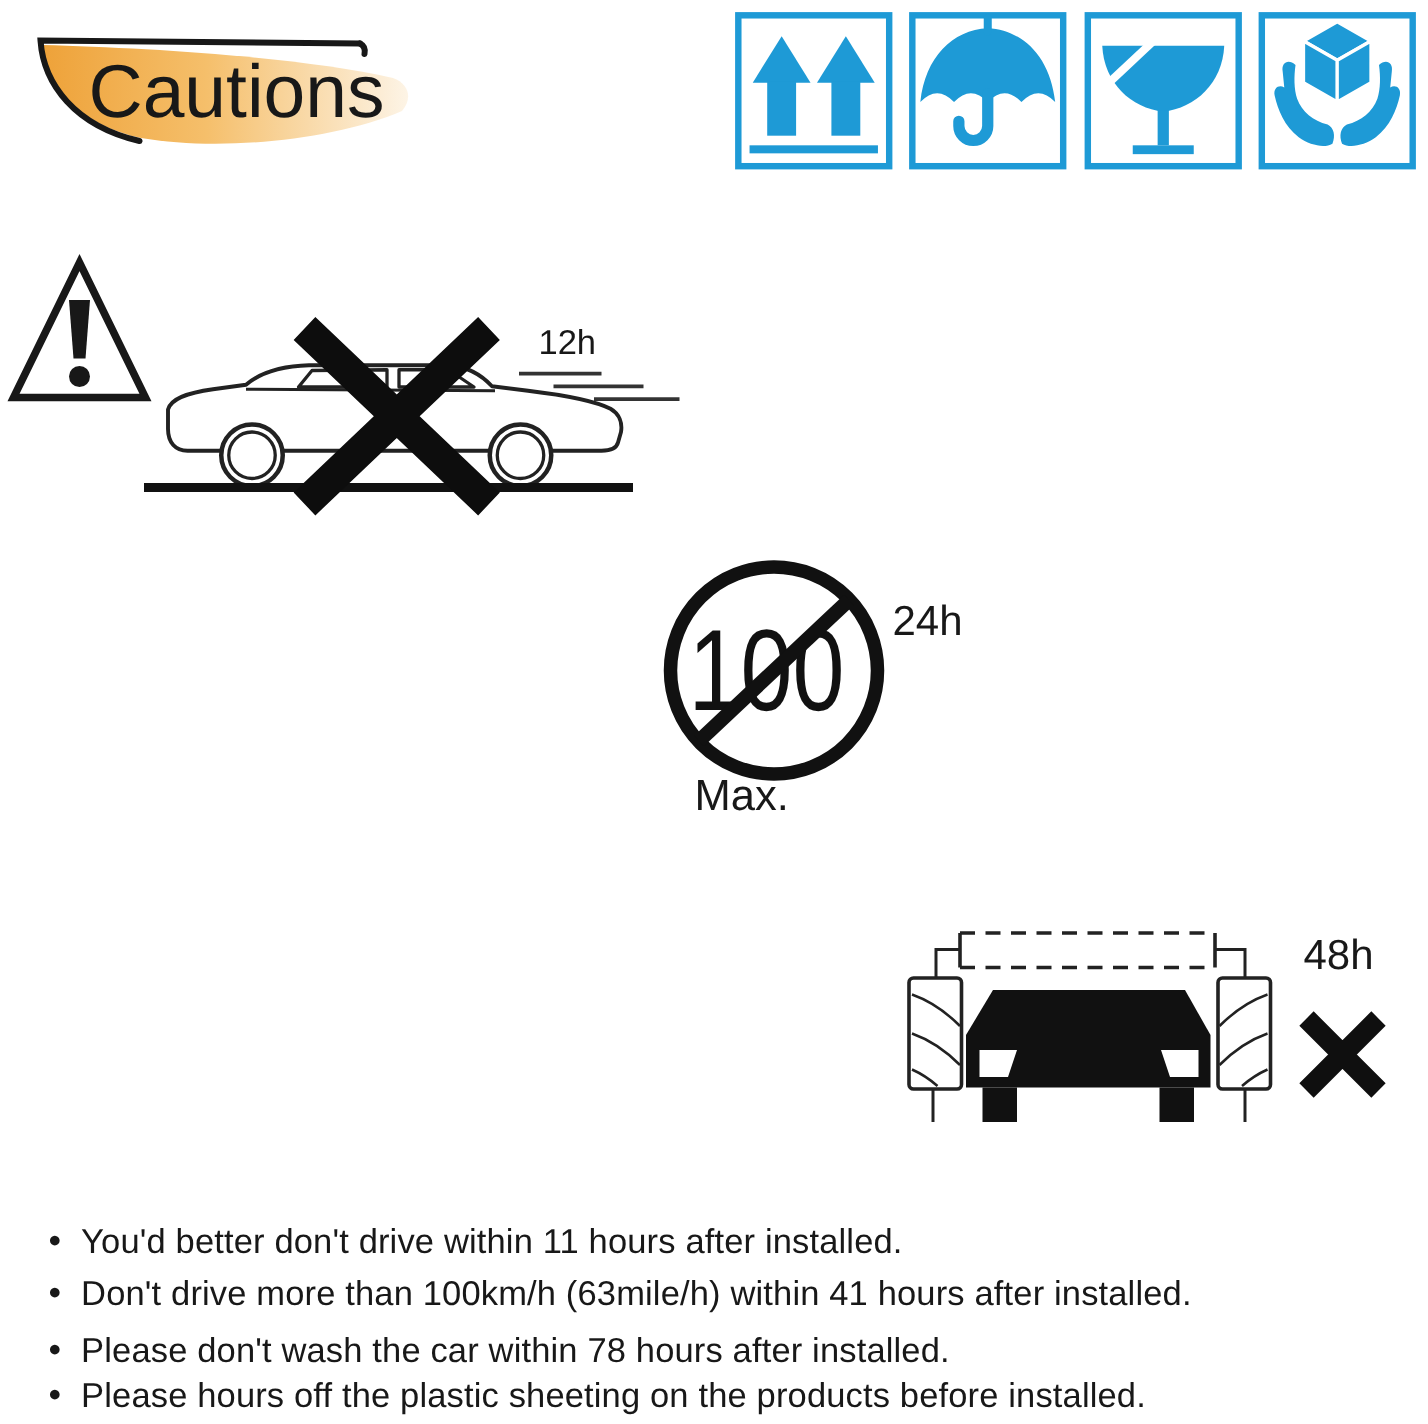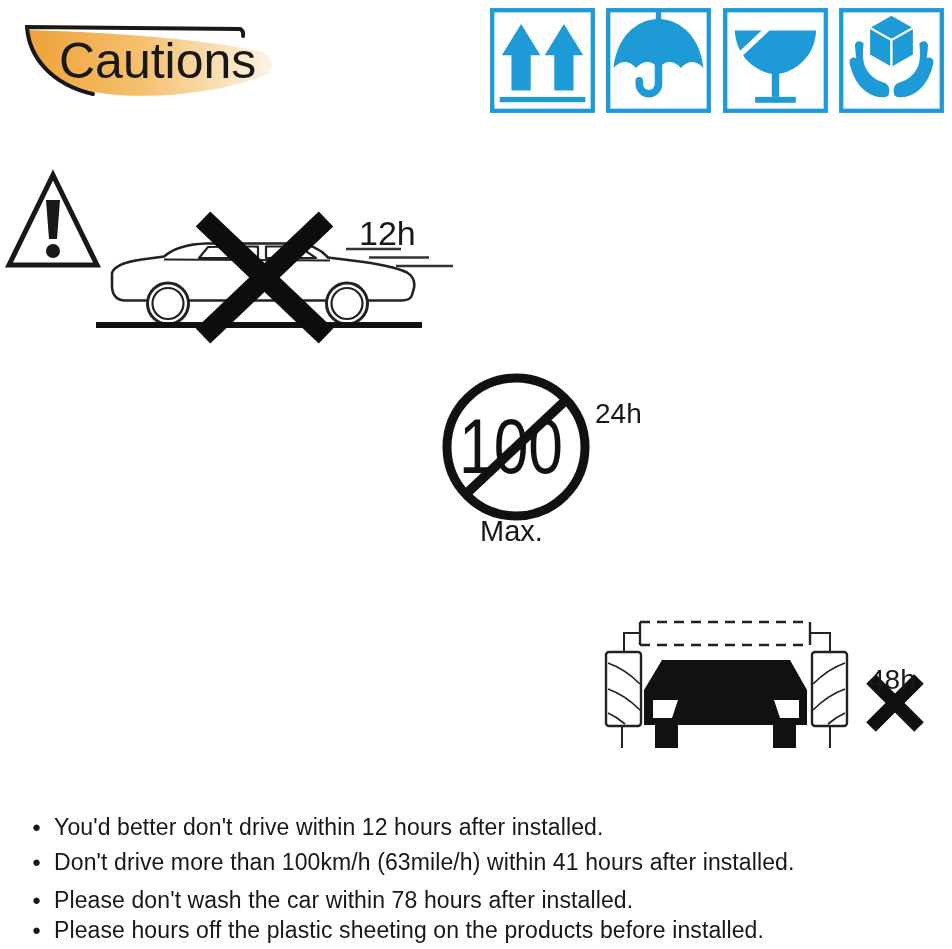--- a/index.html
+++ b/index.html
@@ -108,29 +108,29 @@
       <circle cx="257" cy="103.5" r="15.5" stroke-width="2.2" fill="none"></circle>
     </g>
     <line x1="6" y1="125" x2="332" y2="125" stroke="#111111" stroke-width="6"></line>
     <g stroke="#333333" stroke-width="2.5">
       <line x1="256" y1="49" x2="311" y2="49"></line>
       <line x1="279" y1="57.5" x2="339" y2="57.5"></line>
       <line x1="306" y1="66" x2="363" y2="66"></line>
     </g>
     <path d="M113,19 L236,136 M236,19 L113,136" stroke="#0d0d0d" stroke-width="21" stroke-linecap="butt"></path>
   </svg>
-  <span class="label" style="left:359px;top:216px;font-size:34px;">12h</span>
+  <span class="label" style="left:359px;top:216px;font-size:23px;">12h</span>
 
   <svg class="abs" style="left:430px;top:365px;" width="172" height="190" viewBox="0 0 172 190">
     <circle cx="86" cy="82" r="69" fill="#ffffff" stroke="#111111" stroke-width="9"></circle>
     <text x="81" y="108" text-anchor="middle" font-size="77" fill="#111111" textLength="104" lengthAdjust="spacingAndGlyphs">100</text>
     <line x1="36" y1="129" x2="136" y2="35" stroke="#111111" stroke-width="9.5"></line>
   </svg>
   <span class="label" style="left:595px;top:387px;font-size:28px;margin-top:12px;">24h</span>
-  <span class="label" style="left:480px;top:516px;font-size:29px;">Max.</span>
+  <span class="label" style="left:463px;top:516px;font-size:29px;">Max.</span>
 
   <svg class="abs" style="left:595px;top:603px;" width="345" height="160" viewBox="0 0 345 160">
     <g stroke="#222222" fill="none">
       <line x1="45" y1="19" x2="215" y2="19" stroke-width="2.4" stroke-dasharray="10 7"></line>
       <line x1="45" y1="42" x2="215" y2="42" stroke-width="2.4" stroke-dasharray="10 7"></line>
       <line x1="45" y1="19" x2="45" y2="42" stroke-width="2.4"></line>
       <line x1="215" y1="19" x2="215" y2="42" stroke-width="2.4"></line>
       <path d="M29,49 L29,30 L45,30" stroke-width="2"></path>
       <path d="M235,49 L235,30 L215,30" stroke-width="2"></path>
       <line x1="27" y1="123" x2="27" y2="145" stroke-width="2"></line>
@@ -146,26 +146,26 @@
     </g>
     <g>
       <path d="M67,57 L195,57 L212,87 L212,122 L49,122 L49,87 Z" fill="#111111"></path>
       <polygon points="58,97 83,97 77,115 58,115" fill="#ffffff"></polygon>
       <polygon points="179,97 204,97 204,115 185,115" fill="#ffffff"></polygon>
       <rect x="60" y="122" width="23" height="23" fill="#111111"></rect>
       <rect x="178" y="122" width="23" height="23" fill="#111111"></rect>
     </g>
     <path d="M276,76 L324,124 M324,76 L276,124" stroke="#0f0f0f" stroke-width="13.5" stroke-linecap="butt"></path>
   </svg>
-  <span class="label" style="left:869px;top:622px;font-size:28px;margin-top:43px;">48h</span>
+  <span class="label" style="left:869px;top:622px;font-size:28px;">48h</span>
 
   <div>
     <div class="note-row" style="top:814px;">
       <span class="note-bullet">●</span>
-      <span class="note-text">You'd better don't drive within 12 hours after installed.</span>
+      <span class="note-text">You'd better don't drive within 11 hours after installed.</span>
     </div>
     <div class="note-row" style="top:849px;">
       <span class="note-bullet">●</span>
       <span class="note-text">Don't drive more than 100km/h (63mile/h) within 41 hours after installed.</span>
     </div>
     <div class="note-row" style="top:887px;">
       <span class="note-bullet">●</span>
       <span class="note-text">Please don't wash the car within 78 hours after installed.</span>
     </div>
     <div class="note-row" style="top:917px;">

